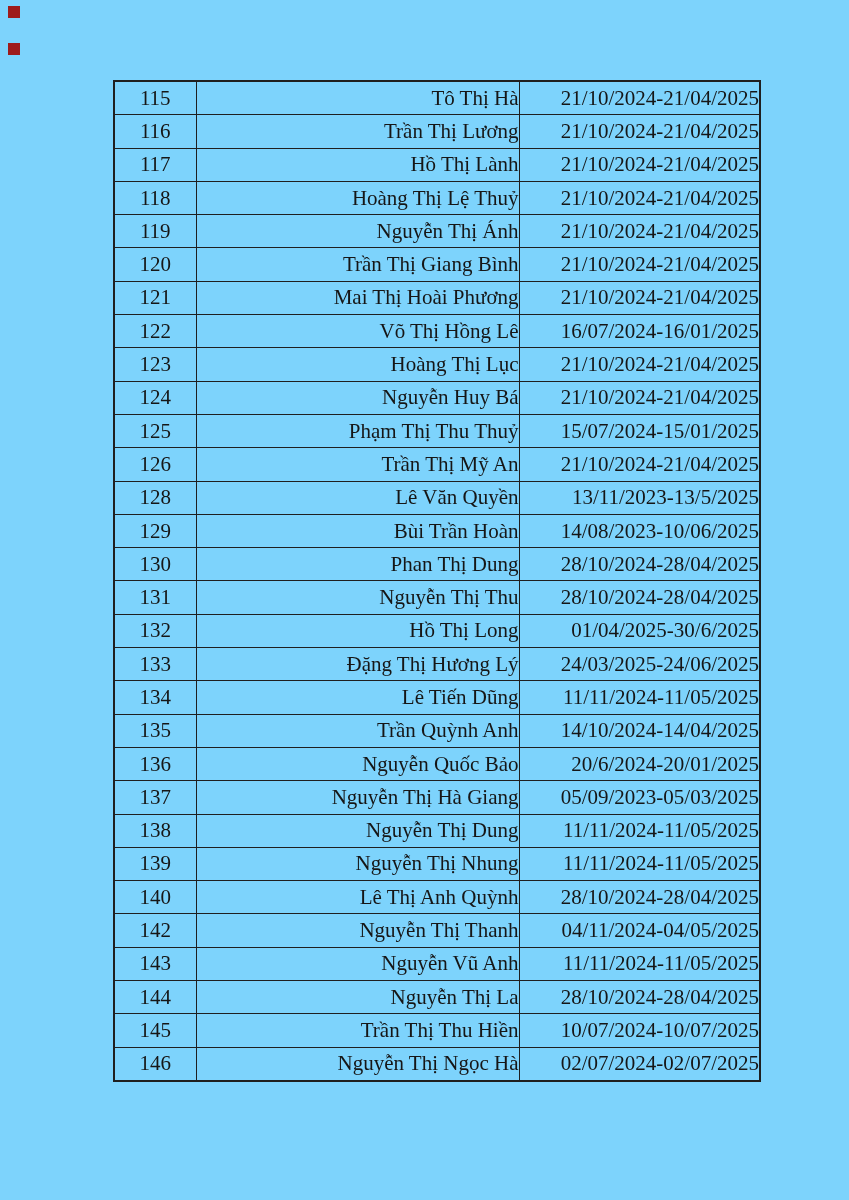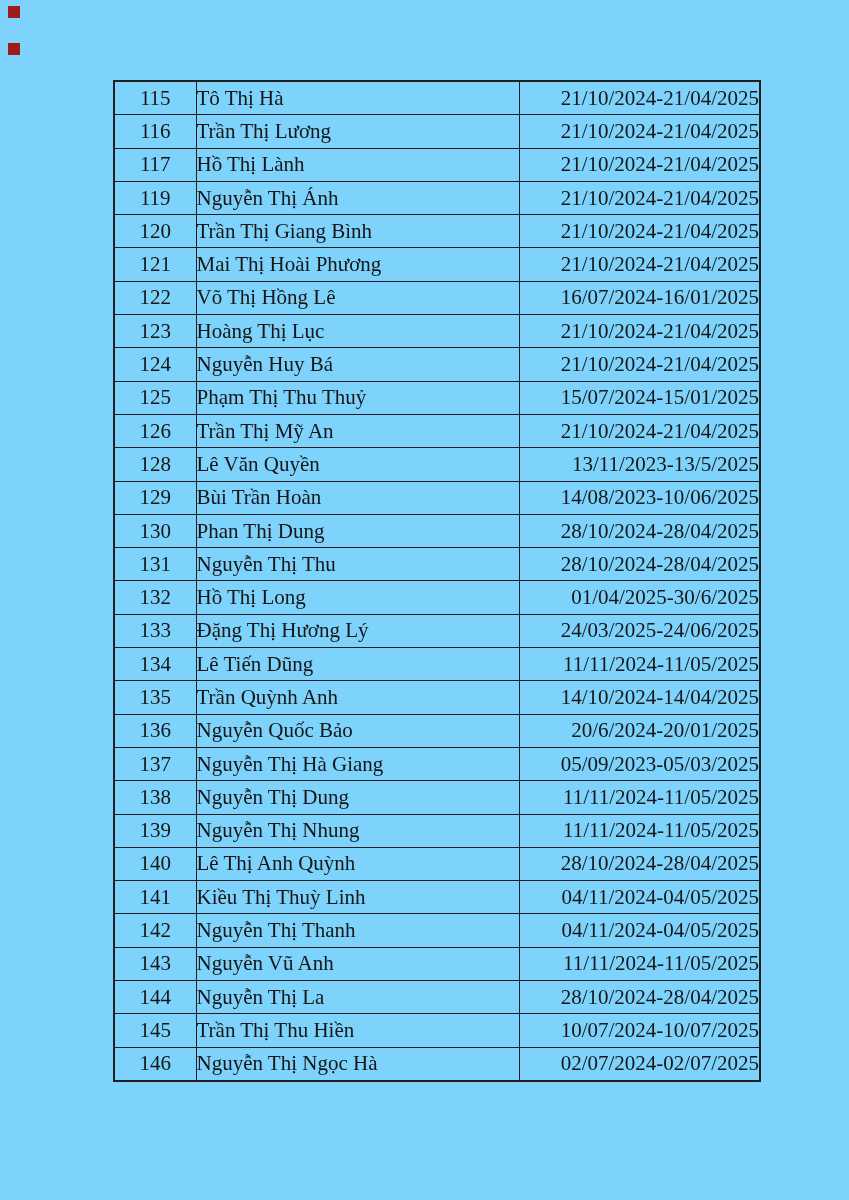--- a/index.html
+++ b/index.html
@@ -43,21 +43,21 @@
     padding: 0;
     font-size: 21px;
     line-height: 1;
     vertical-align: middle;
     white-space: nowrap;
   }
   td.c-no {
     text-align: center;
   }
   td.c-name {
-    text-align: left;
+    text-align: right;
     padding-left: 36px;
   }
   td.c-period {
     text-align: right;
   }
 </style>
 </head>
 <body>
 
 <div class="page">
@@ -81,20 +81,25 @@
       <td class="c-no">116</td>
       <td class="c-name">Trần Thị Lương</td>
       <td class="c-period">21/10/2024-21/04/2025</td>
     </tr>
         <tr>
       <td class="c-no">117</td>
       <td class="c-name">Hồ Thị Lành</td>
       <td class="c-period">21/10/2024-21/04/2025</td>
     </tr>
         <tr>
+      <td class="c-no">118</td>
+      <td class="c-name">Hoàng Thị Lệ Thuỷ</td>
+      <td class="c-period">21/10/2024-21/04/2025</td>
+    </tr>
+        <tr>
       <td class="c-no">119</td>
       <td class="c-name">Nguyễn Thị Ánh</td>
       <td class="c-period">21/10/2024-21/04/2025</td>
     </tr>
         <tr>
       <td class="c-no">120</td>
       <td class="c-name">Trần Thị Giang Bình</td>
       <td class="c-period">21/10/2024-21/04/2025</td>
     </tr>
         <tr>
@@ -186,25 +191,20 @@
       <td class="c-no">139</td>
       <td class="c-name">Nguyễn Thị Nhung</td>
       <td class="c-period">11/11/2024-11/05/2025</td>
     </tr>
         <tr>
       <td class="c-no">140</td>
       <td class="c-name">Lê Thị Anh Quỳnh</td>
       <td class="c-period">28/10/2024-28/04/2025</td>
     </tr>
         <tr>
-      <td class="c-no">141</td>
-      <td class="c-name">Kiều Thị Thuỳ Linh</td>
-      <td class="c-period">04/11/2024-04/05/2025</td>
-    </tr>
-        <tr>
       <td class="c-no">142</td>
       <td class="c-name">Nguyễn Thị Thanh</td>
       <td class="c-period">04/11/2024-04/05/2025</td>
     </tr>
         <tr>
       <td class="c-no">143</td>
       <td class="c-name">Nguyễn Vũ Anh</td>
       <td class="c-period">11/11/2024-11/05/2025</td>
     </tr>
         <tr>

